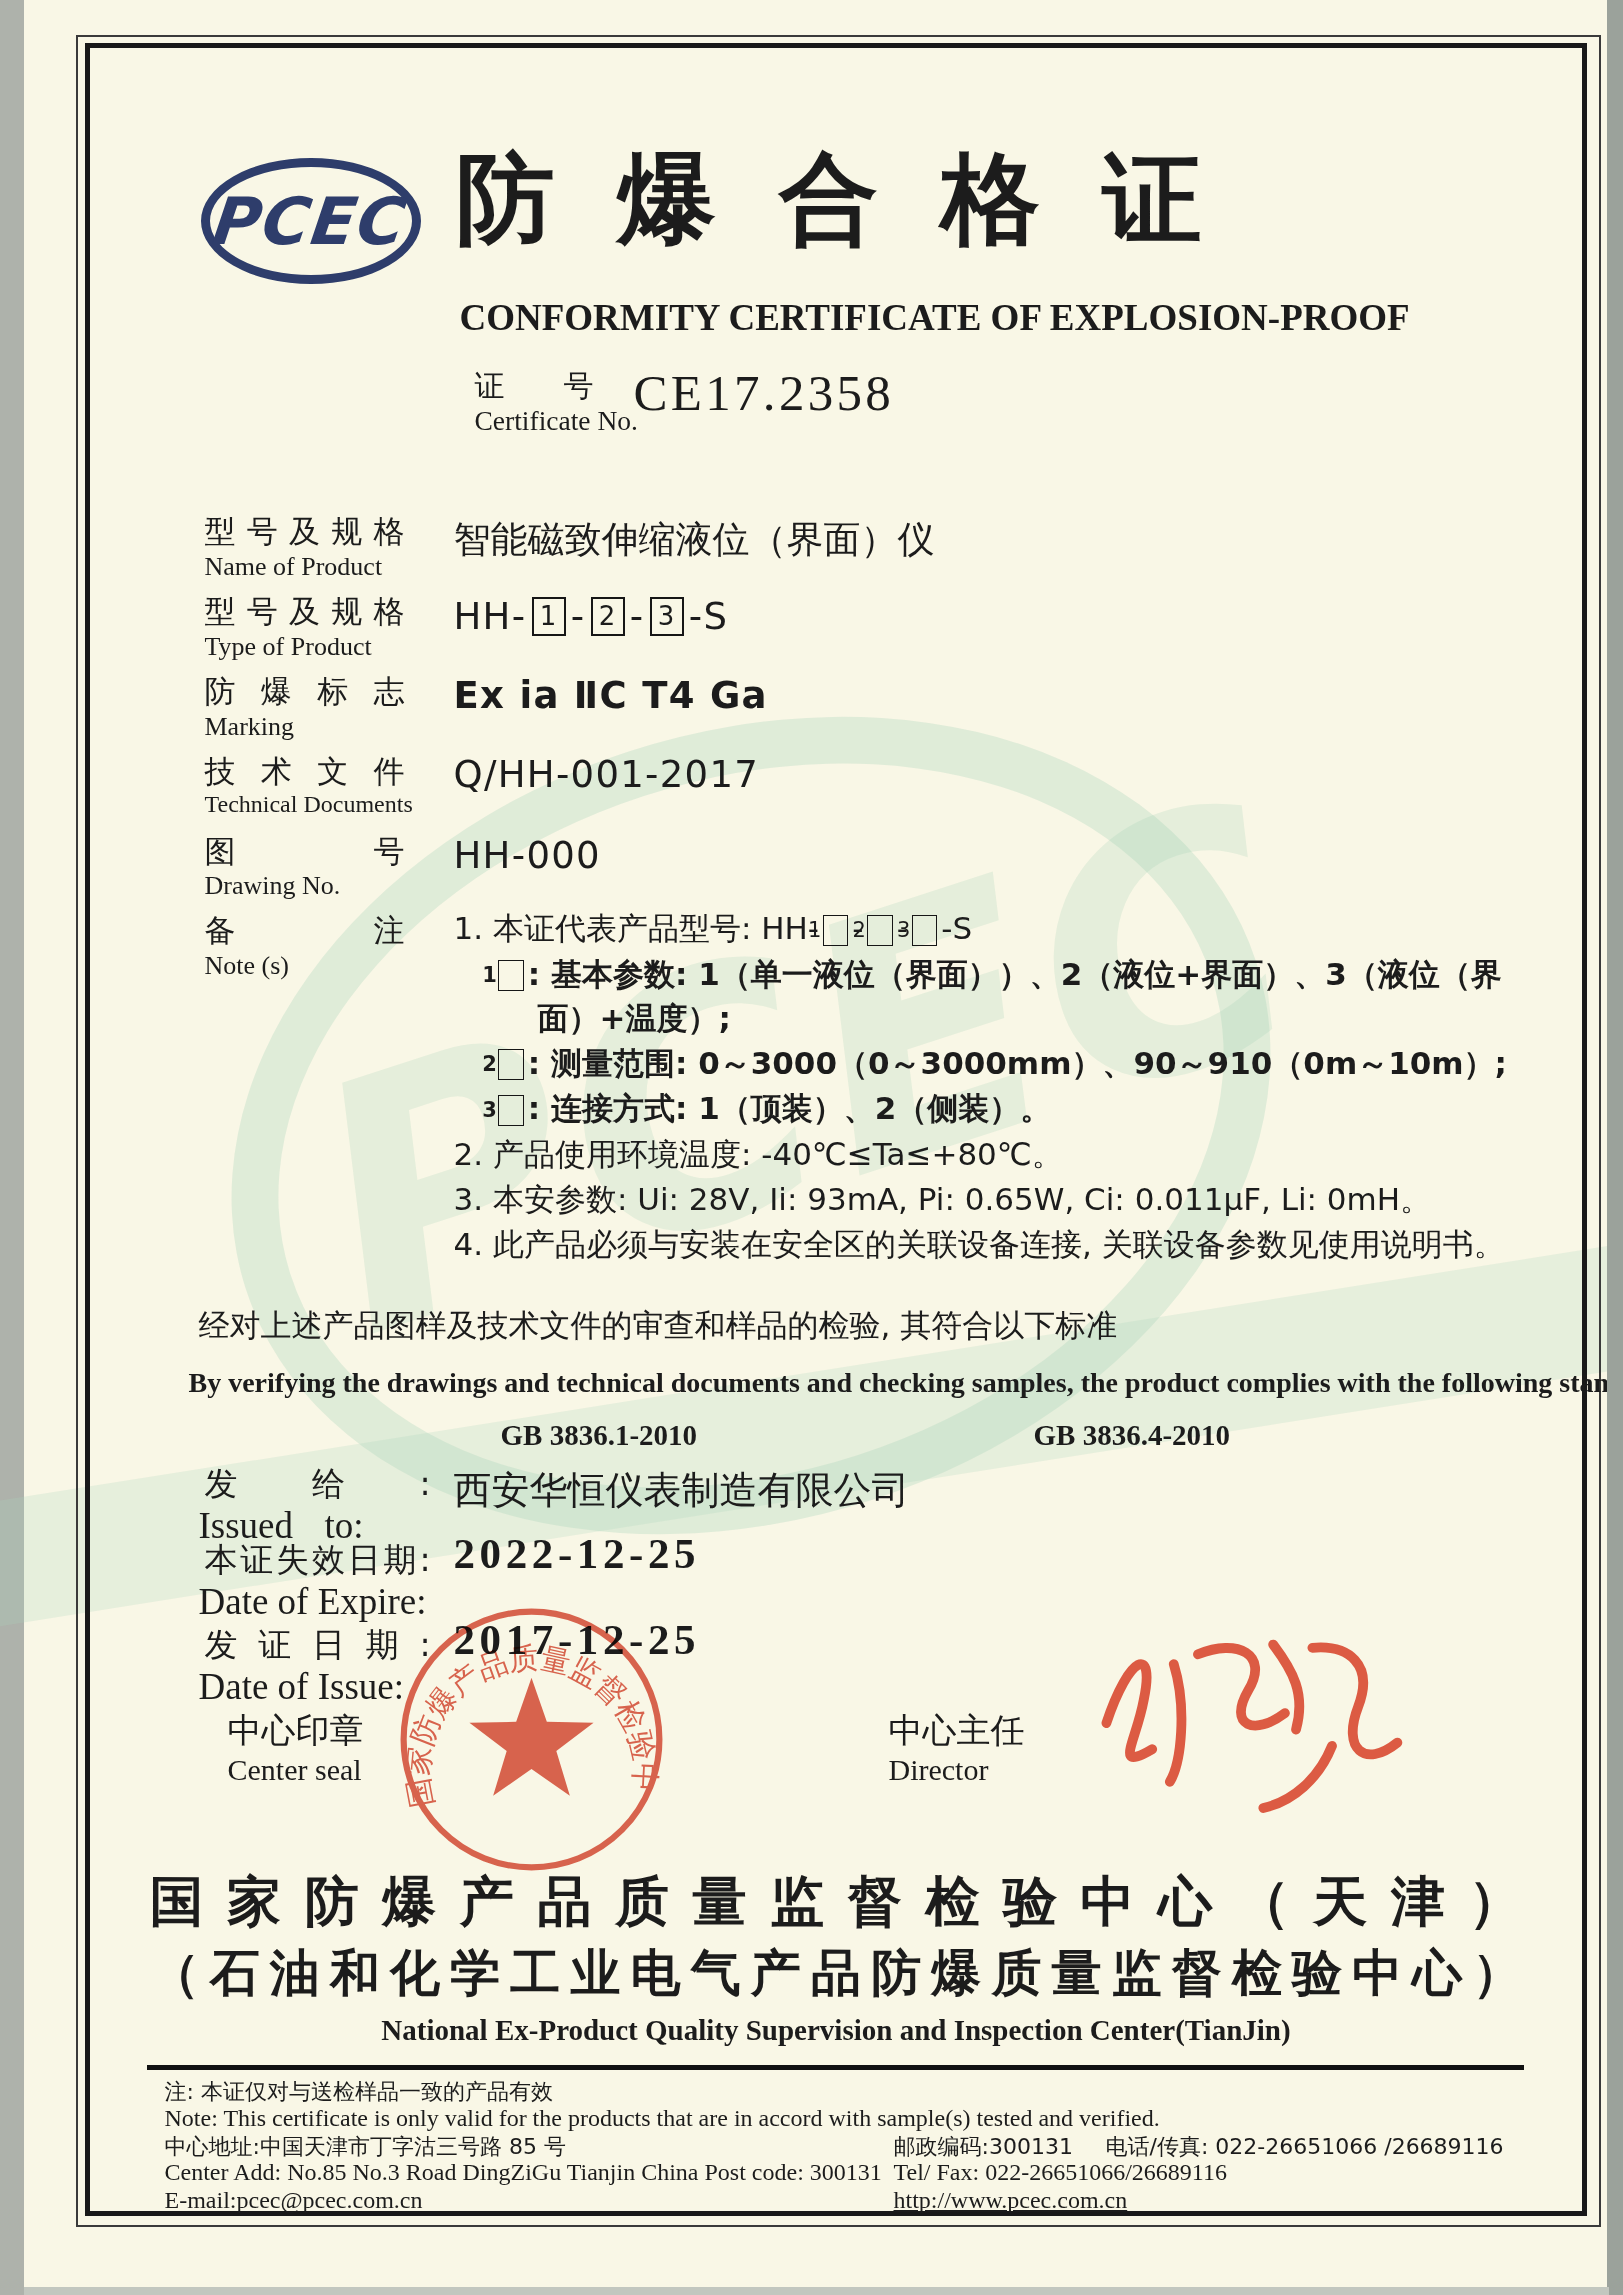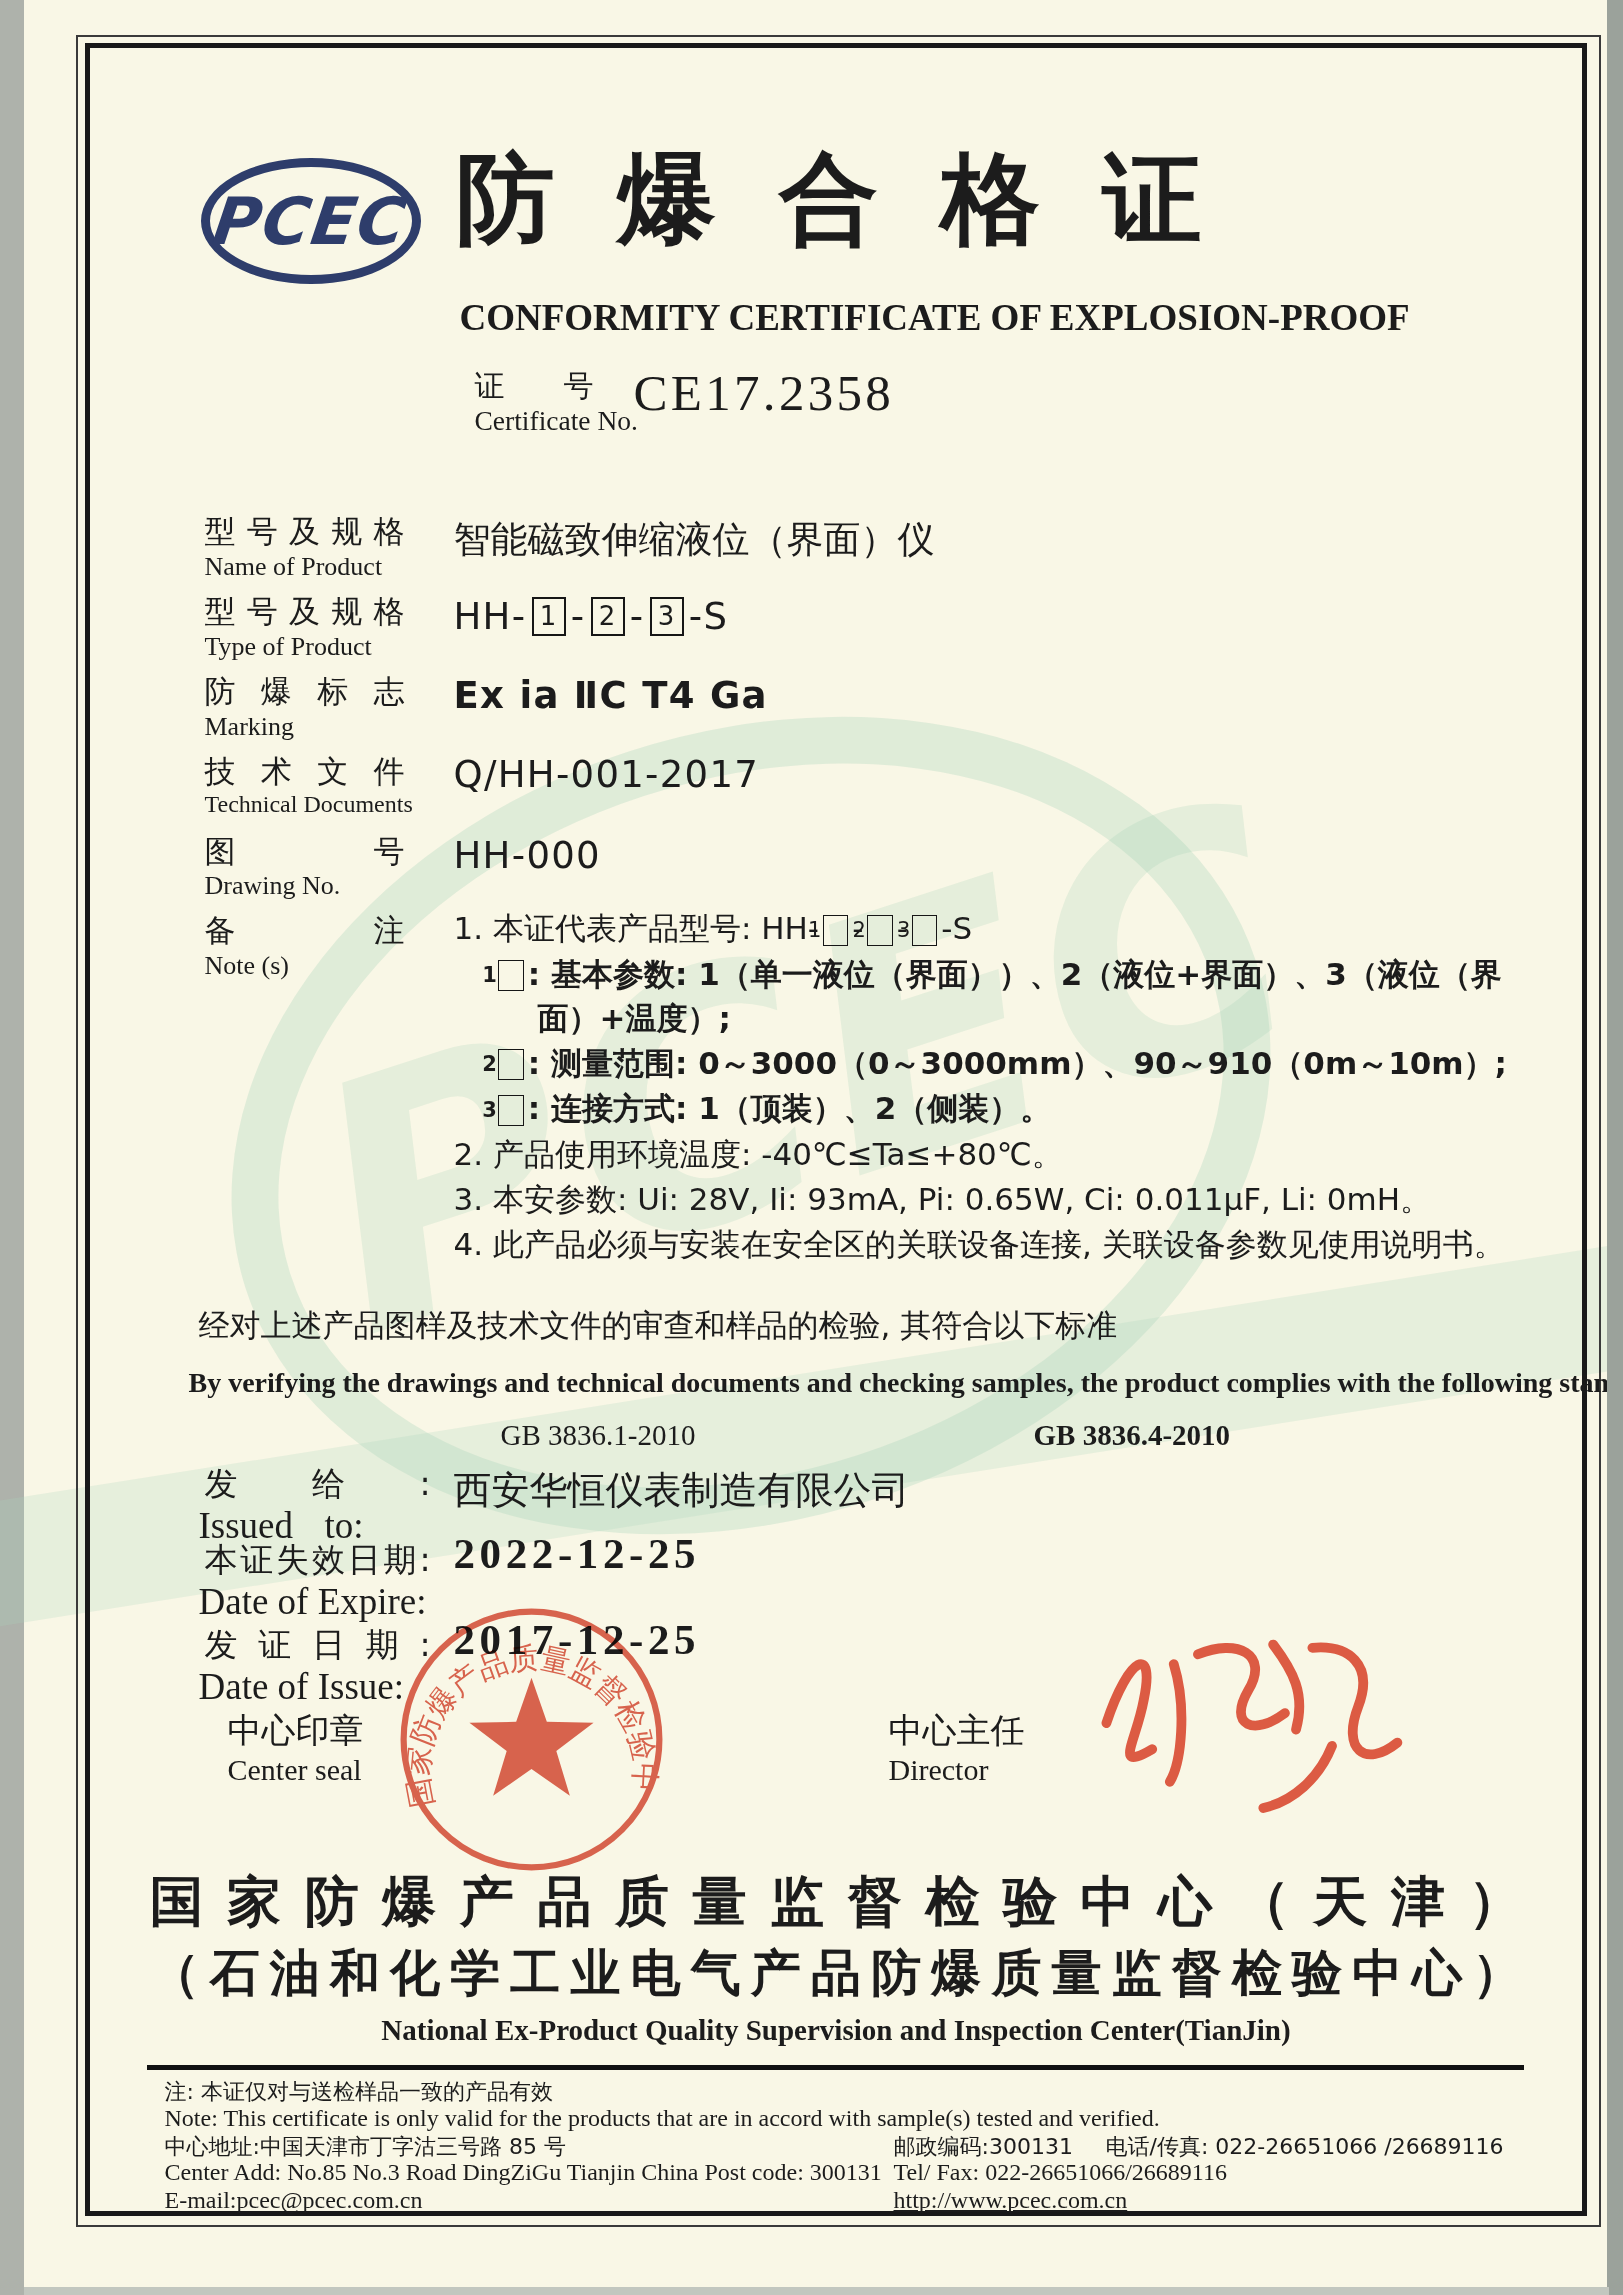--- a/index.html
+++ b/index.html
@@ -43,21 +43,21 @@
   .box-sm{display:inline-block;border:1.3px solid #161616;width:23.5px;height:29px;line-height:29px;text-align:center;
     font-size:21px;margin:0 3.9px;vertical-align:2.6px;}
 
   
   .notes{position:absolute;left:430px;top:905px;width:1099px;font-size:31px;line-height:1.42;}
   .note-item{padding-left:42px;text-indent:-42px;margin-top:1.3px;}
   .note-sub{margin-left:41px;padding-left:43px;text-indent:-43px;margin-top:1.3px;font-weight:bold;}
 
   .stmt-cn{position:absolute;left:175px;top:1305px;font-size:31px;white-space:nowrap;}
   .stmt-en{position:absolute;left:165px;top:1367px;font-family:"Liberation Serif",serif;font-size:28px;white-space:nowrap;font-weight:bold;}
-  .std1{position:absolute;left:477px;top:1419px;font-family:"Liberation Serif",serif;font-weight:400;font-size:29px;}
+  .std1{position:absolute;left:477px;top:1419px;font-family:"Liberation Serif",serif;font-weight:700;font-size:29px;}
   .std2{position:absolute;left:1010px;top:1419px;font-family:"Liberation Serif",serif;font-weight:700;font-size:29px;}
 
   
   .iss-cn{position:absolute;left:181px;width:226px;font-size:33px;text-align:justify;text-align-last:justify;}
   .iss-en{position:absolute;left:175px;font-family:"Liberation Serif",serif;font-size:37px;white-space:nowrap;}
   .iss-en-j{width:165px;text-align:justify;text-align-last:justify;}
   .iss-val{position:absolute;left:430px;font-size:38px;white-space:nowrap;}
   .date-val{font-family:"Liberation Serif",serif;font-size:43px;letter-spacing:4.6px;font-weight:bold;}
 
   .sig-lbl-cn{font-size:34px;}

